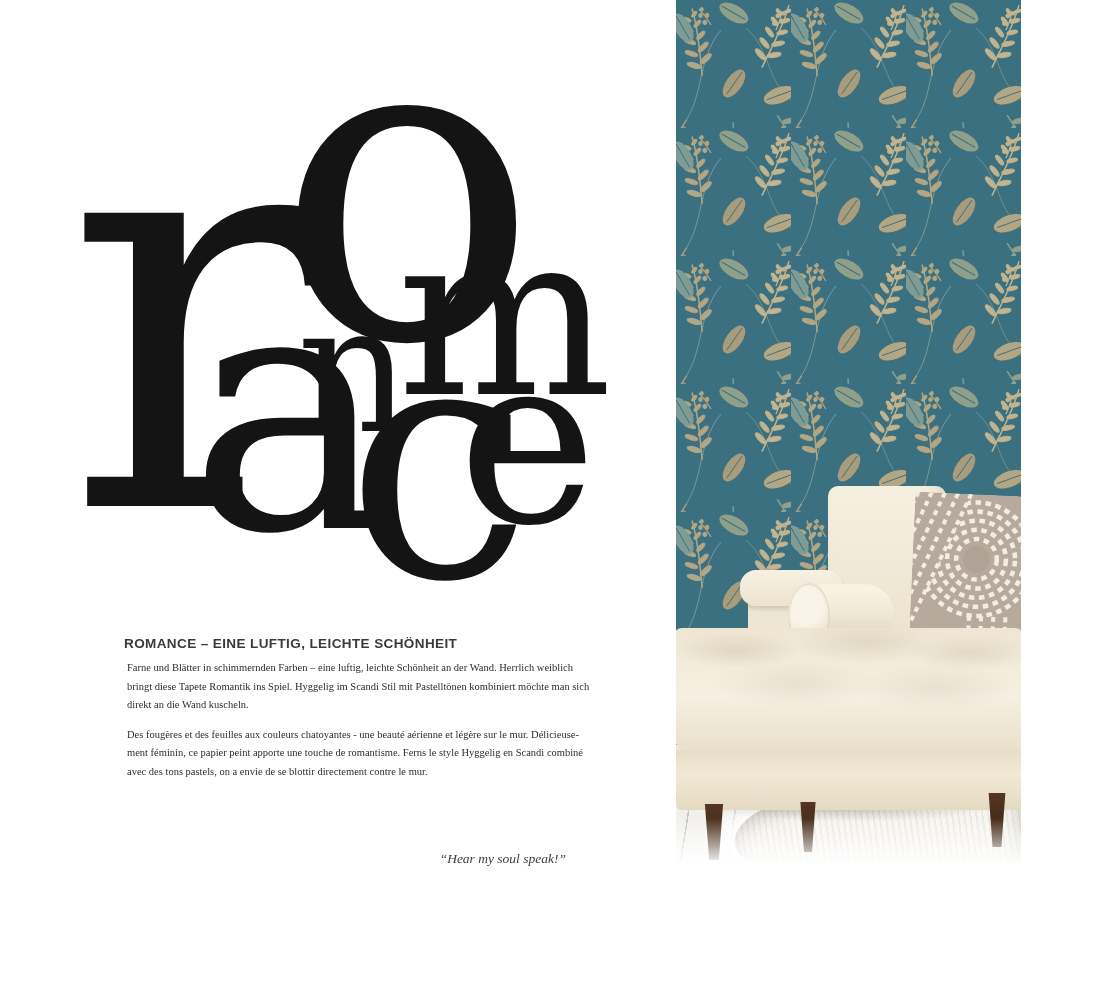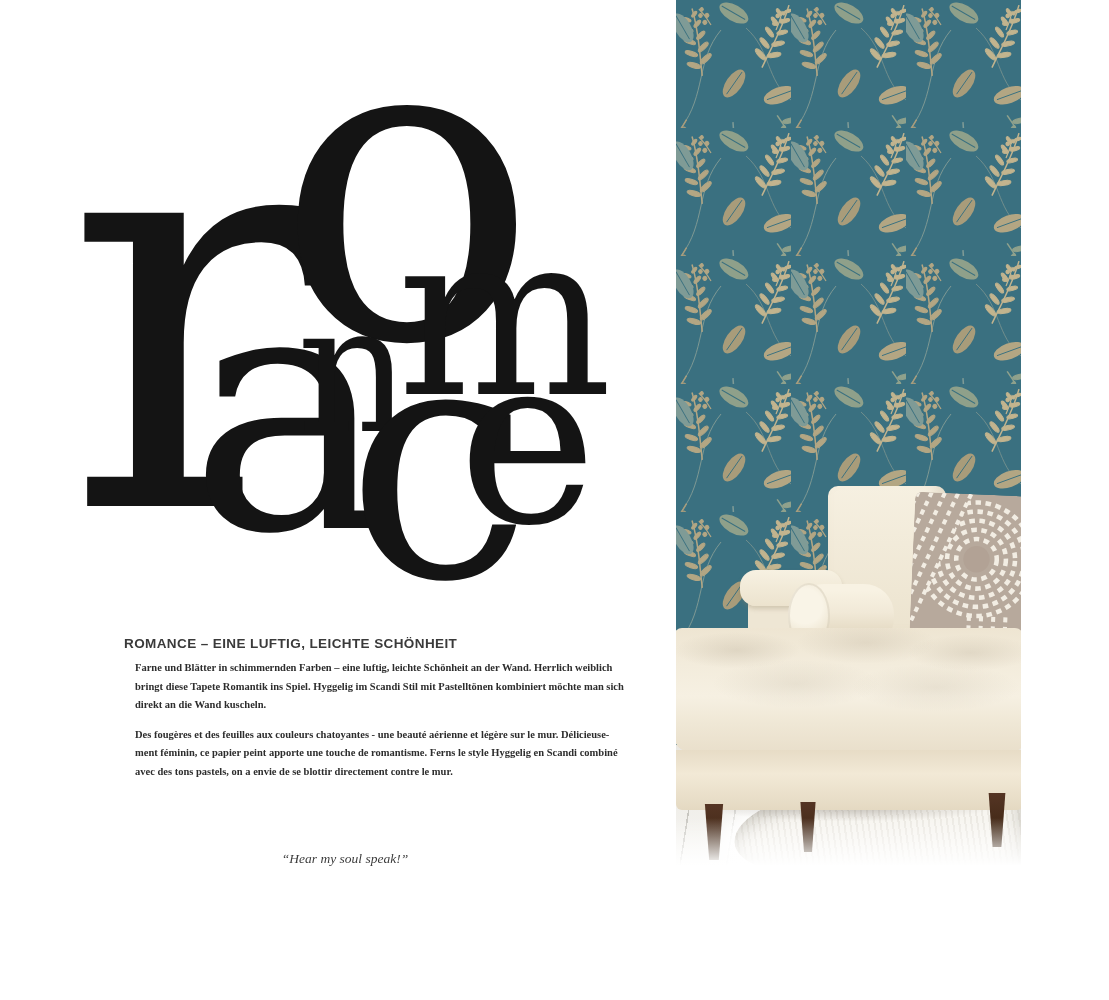--- a/index.html
+++ b/index.html
@@ -14,23 +14,23 @@
   .al-o { left:276px; top:-31px; font-size:435px; }
   .al-m { left:397px; top:202px; font-size:227px; }
   .al-a { left:189px; top:241px; font-size:339px; }
   .al-n { left:297px; top:282px; font-size:177px; }
   .al-c { left:346px; top:296px; font-size:331px; }
   .al-e { left:458px; top:323px; font-size:235px; }
 
   
   .heading { position:absolute; left:124px; top:636px; font-family:"Liberation Sans", sans-serif;
              font-size:13.5px; font-weight:600; letter-spacing:0.4px; color:#3a3a3a; }
-  .copy { position:absolute; left:135px; top:659px; width:600px;font-weight:bold; }
+  .copy { position:absolute; left:127px; top:659px; width:600px; }
   .para { font-size:10.5px; line-height:18.5px; color:#2d2d2d; white-space:pre-line; margin:0 0 11px 0; }
-  .quote { position:absolute; left:124px; top:851px; width:442px; text-align:center;
+  .quote { position:absolute; left:124px; top:851px; width:442px; text-align:right;
            font-style:italic; font-size:13.5px; color:#3c3c3c; }
 
   
   .photo { position:absolute; left:676px; top:0; width:345px; height:876px; overflow:hidden; }
   .photo > div { position:absolute; }
   .wallpaper { left:0; top:0; width:345px; height:810px; }
   .floor { left:0; top:745px; width:345px; height:131px;
     background:
       repeating-linear-gradient(99deg, rgba(170,168,160,0) 0 22px, rgba(150,148,140,.45) 22px 23.5px, rgba(255,255,255,0) 23.5px 46px),
       linear-gradient(180deg,#e9e7e1,#f8f7f4); }

